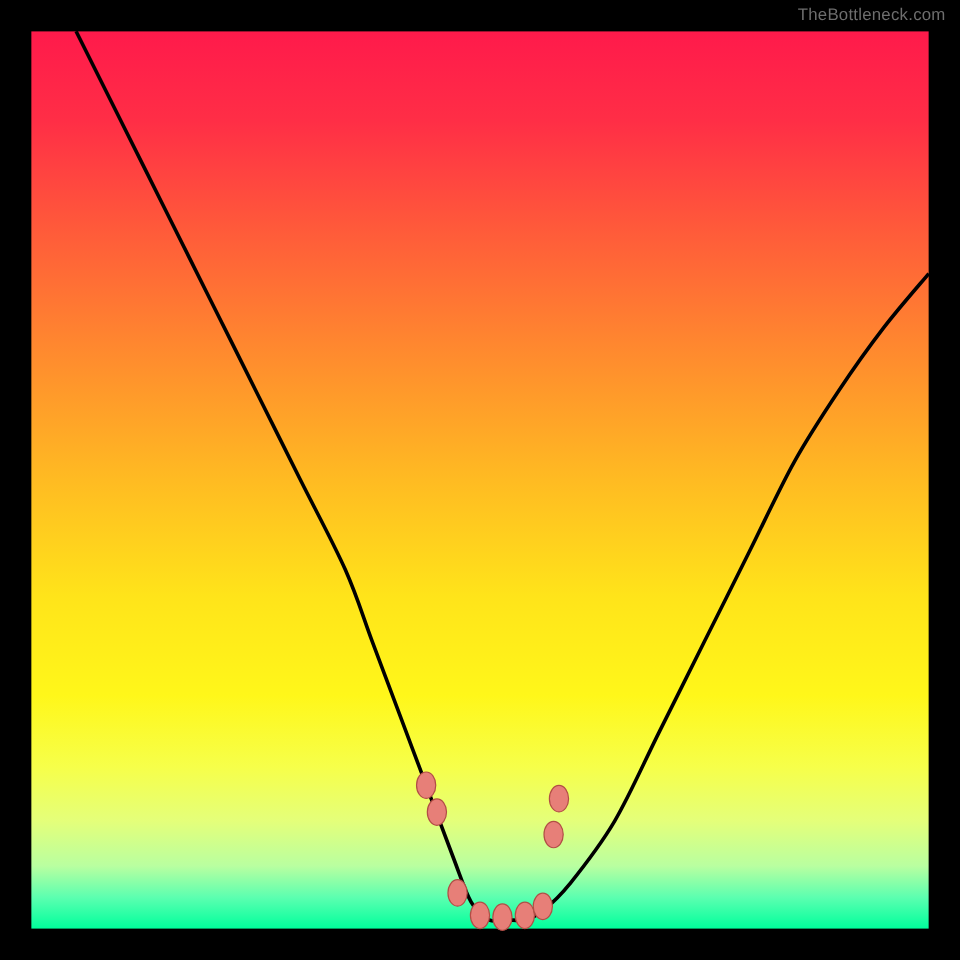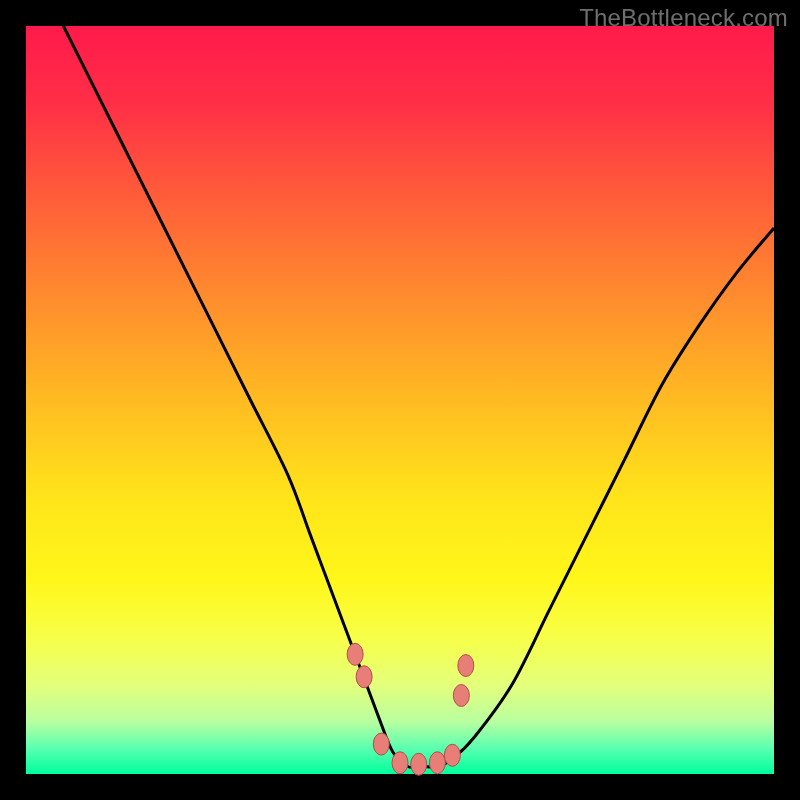--- a/index.html
+++ b/index.html
@@ -35,21 +35,21 @@
     inset: 0;
     width: 748px;
     height: 748px;
     overflow: visible;
   }
   .watermark {
     position: absolute;
     top: 4px;
     right: 12px;
     color: #6e6e6e;
-    font-size: 24px;
+    font-size: 14px;
     letter-spacing: 0.2px;
     font-weight: 500;
   }
 </style>
 </head>
 <body>
 
 <div class="frame">
 
   <div class="plot">

